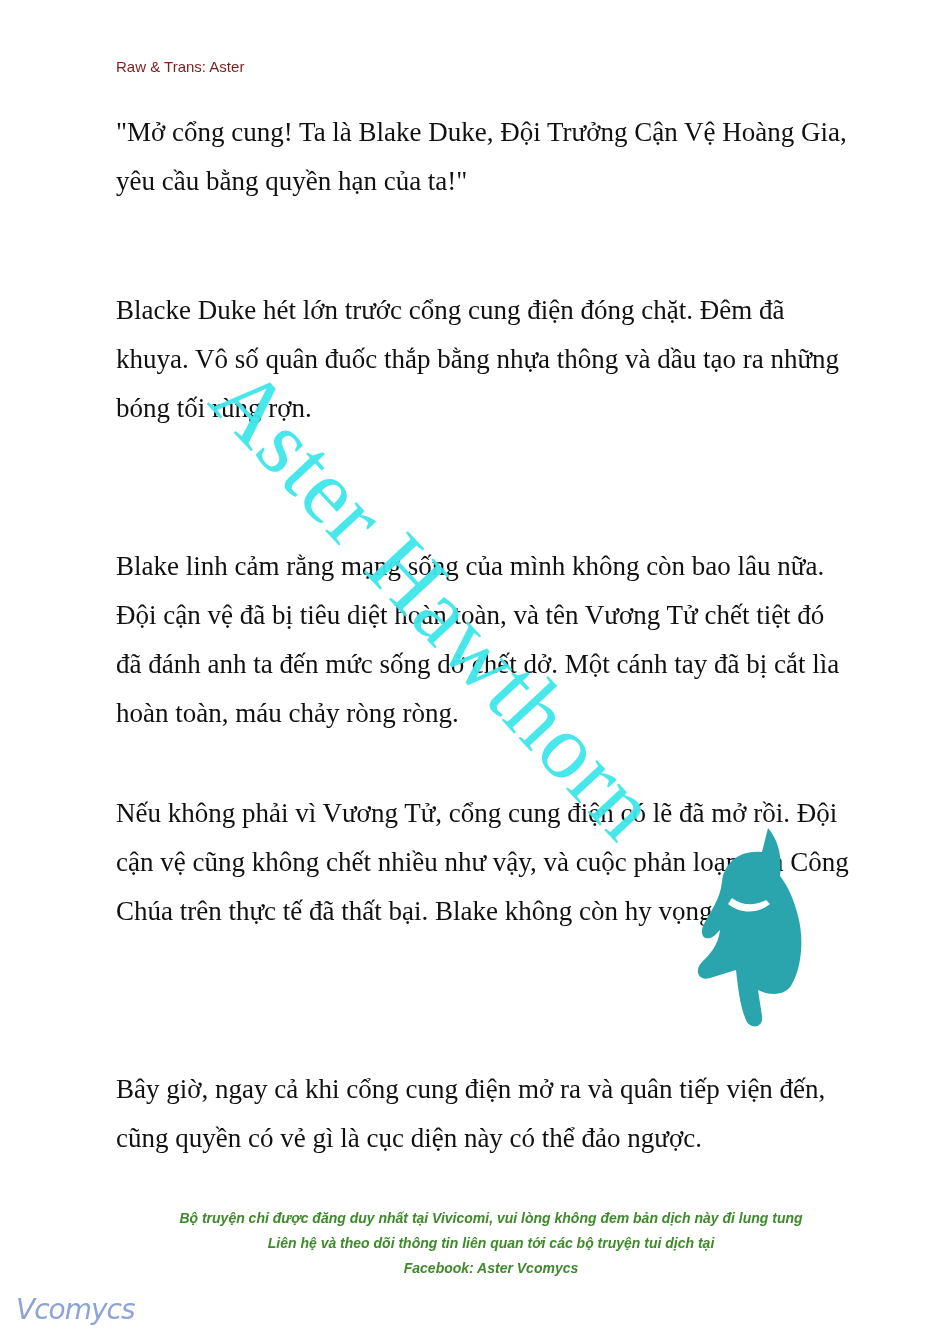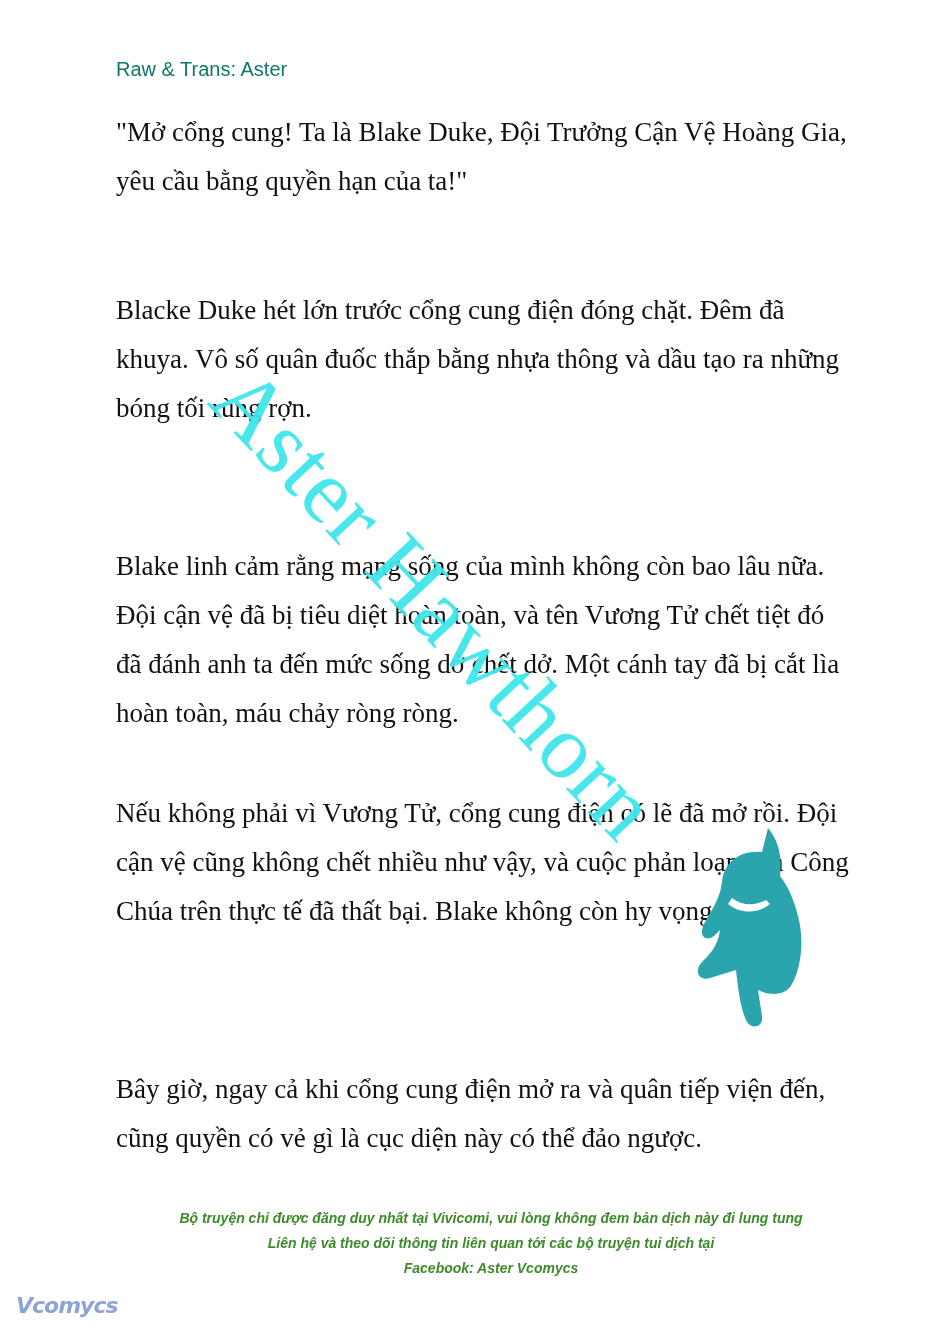--- a/index.html
+++ b/index.html
@@ -1,19 +1,19 @@
 <!DOCTYPE html>
 <html><head>
   <meta charset="utf-8">
   <style>
     html, body { margin: 0; padding: 0; background: #ffffff; }
     body { width: 950px; height: 1343px; position: relative; overflow: hidden; }
     .credit {
       position: absolute; left: 116px; top: 58px;
-      font-family: "Liberation Sans", sans-serif; font-size: 20px; color: #0f766e;
+      font-family: "Liberation Sans", sans-serif; font-size: 15px; color: #7f1d1d;
     }
     .para {
       position: absolute; left: 116px; width: 740px;
       font-family: "Liberation Serif", serif; font-size: 27px; line-height: 49px;
       color: #111; margin: 0; z-index: 1;
     }
     .watermark {
       position: absolute; left: 55px; top: 550px;
       font-family: "Liberation Serif", serif; font-size: 92px; color: #3fe6ea;
       transform: rotate(47deg); transform-origin: center center;
@@ -21,22 +21,22 @@
       width: 760px; text-align: center; opacity: 0.95;
     }
     .cat { position: absolute; left: 680px; top: 820px; width: 140px; height: 210px; z-index: 3; }
     .footer {
       position: absolute; left: 16px; width: 950px; text-align: center;
       font-family: "Liberation Sans", sans-serif; font-style: italic; font-weight: bold;
       font-size: 14px; color: #3e8a2a; line-height: 25px;
     }
     .logo {
       position: absolute; left: 16px; top: 1293px;
-      font-family: "DejaVu Sans", sans-serif; font-style: italic; font-weight: bold;
-      font-size: 22px; color: #8ea3d6; letter-spacing: -1px;
+      font-family: "DejaVu Sans", sans-serif; font-style: italic; font-weight: normal;
+      font-size: 28px; color: #8ea3d6; letter-spacing: -1px;
     }
   </style>
 </head>
 <body>
 
 <div class="credit">Raw &amp; Trans: Aster</div>
 
 <p class="para" style="top:108px">"Mở cổng cung! Ta là Blake Duke, Đội Trưởng Cận Vệ Hoàng Gia, yêu cầu bằng quyền hạn của ta!"</p>
 <p class="para" style="top:286px">Blacke Duke hét lớn trước cổng cung điện đóng chặt. Đêm đã khuya. Vô số quân đuốc thắp bằng nhựa thông và dầu tạo ra những bóng tối rùng rợn.</p>
 <p class="para" style="top:542px">Blake linh cảm rằng mạng sống của mình không còn bao lâu nữa. Đội cận vệ đã bị tiêu diệt hoàn toàn, và tên Vương Tử chết tiệt đó đã đánh anh ta đến mức sống dở chết dở. Một cánh tay đã bị cắt lìa hoàn toàn, máu chảy ròng ròng.</p>

